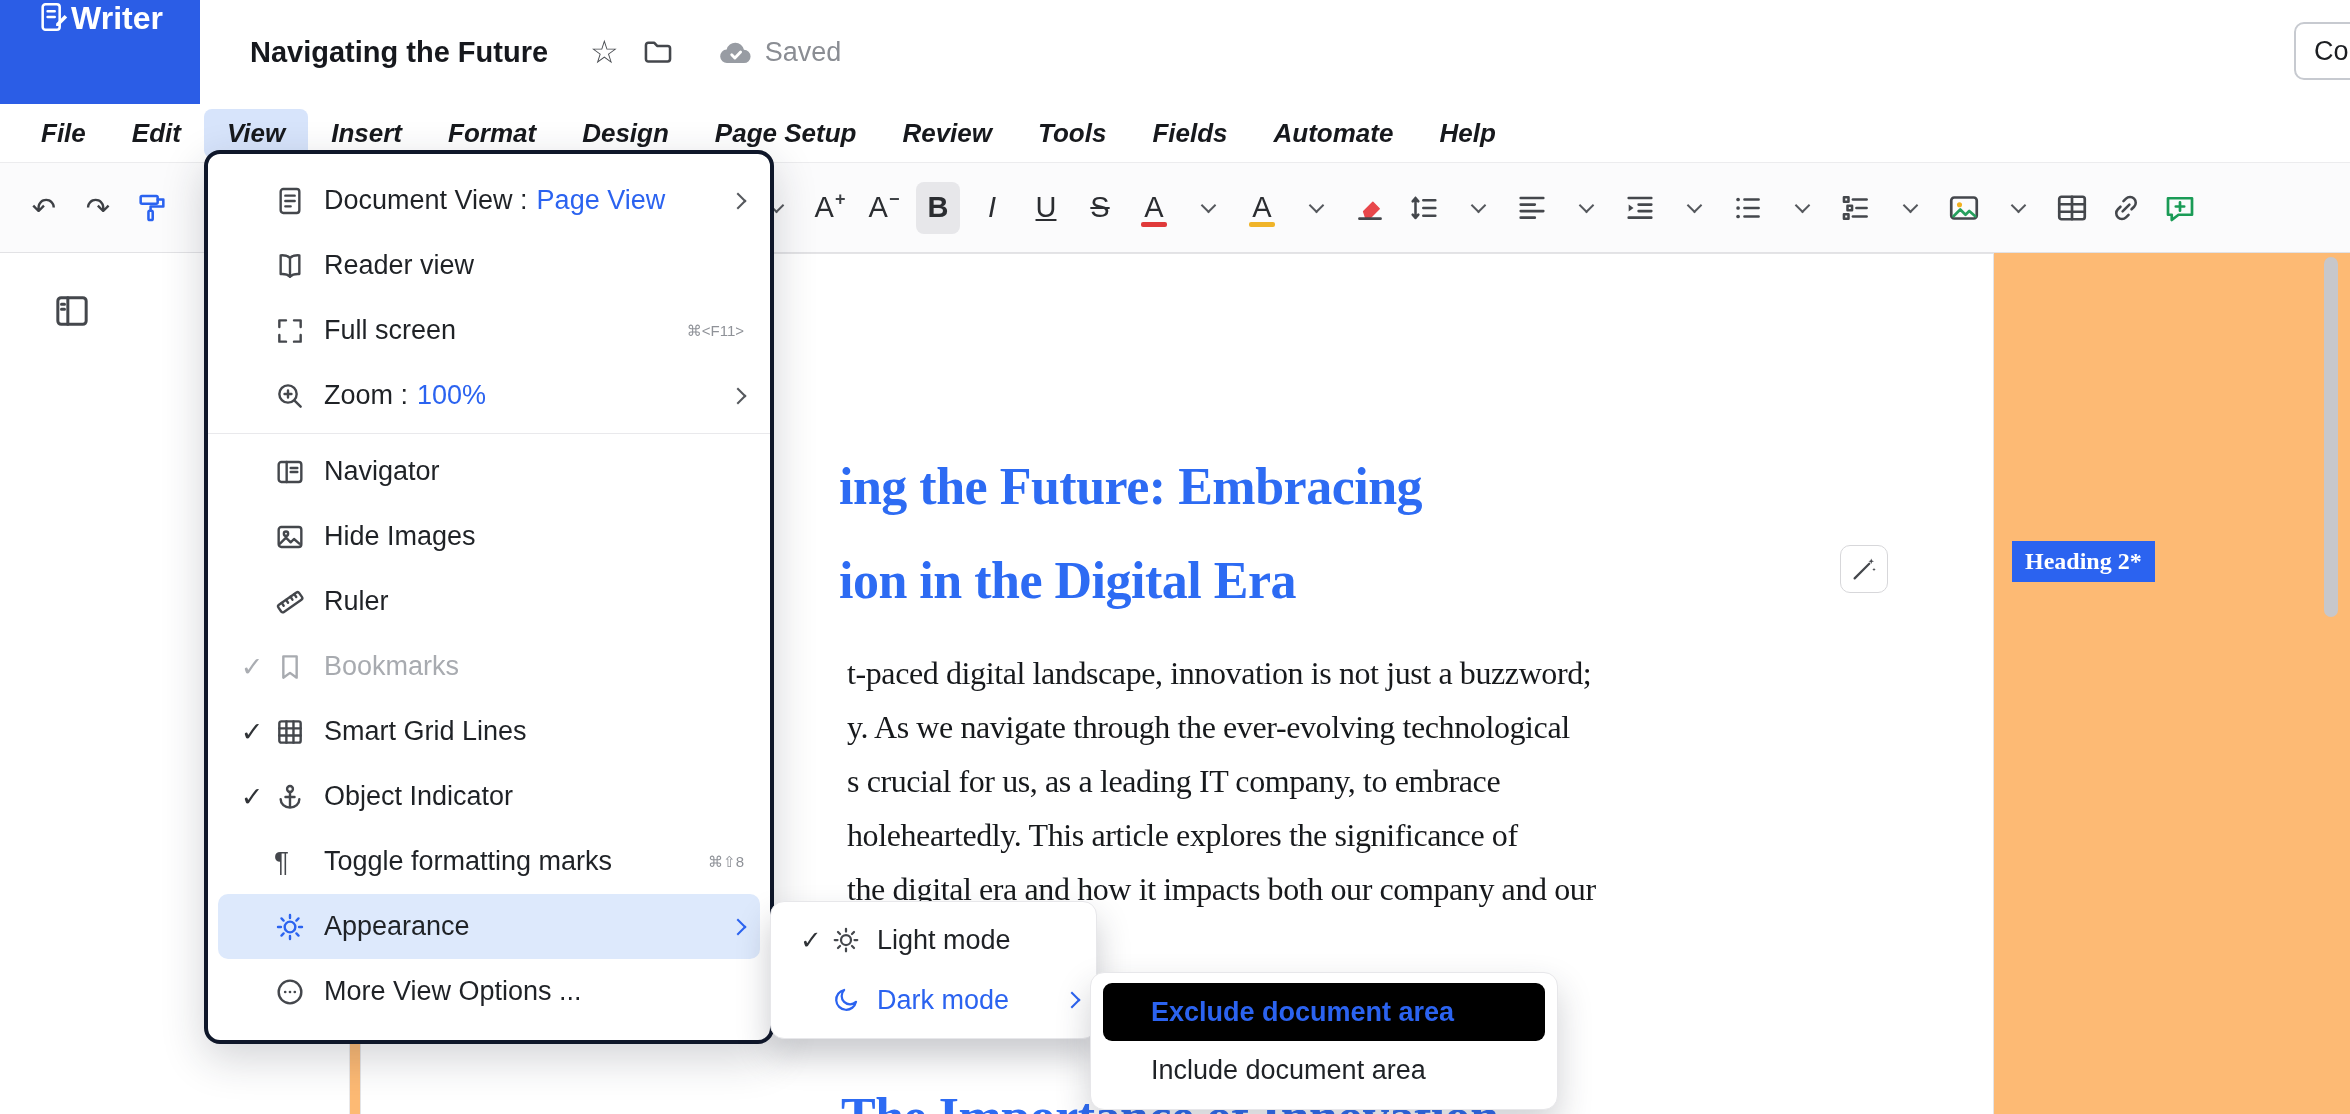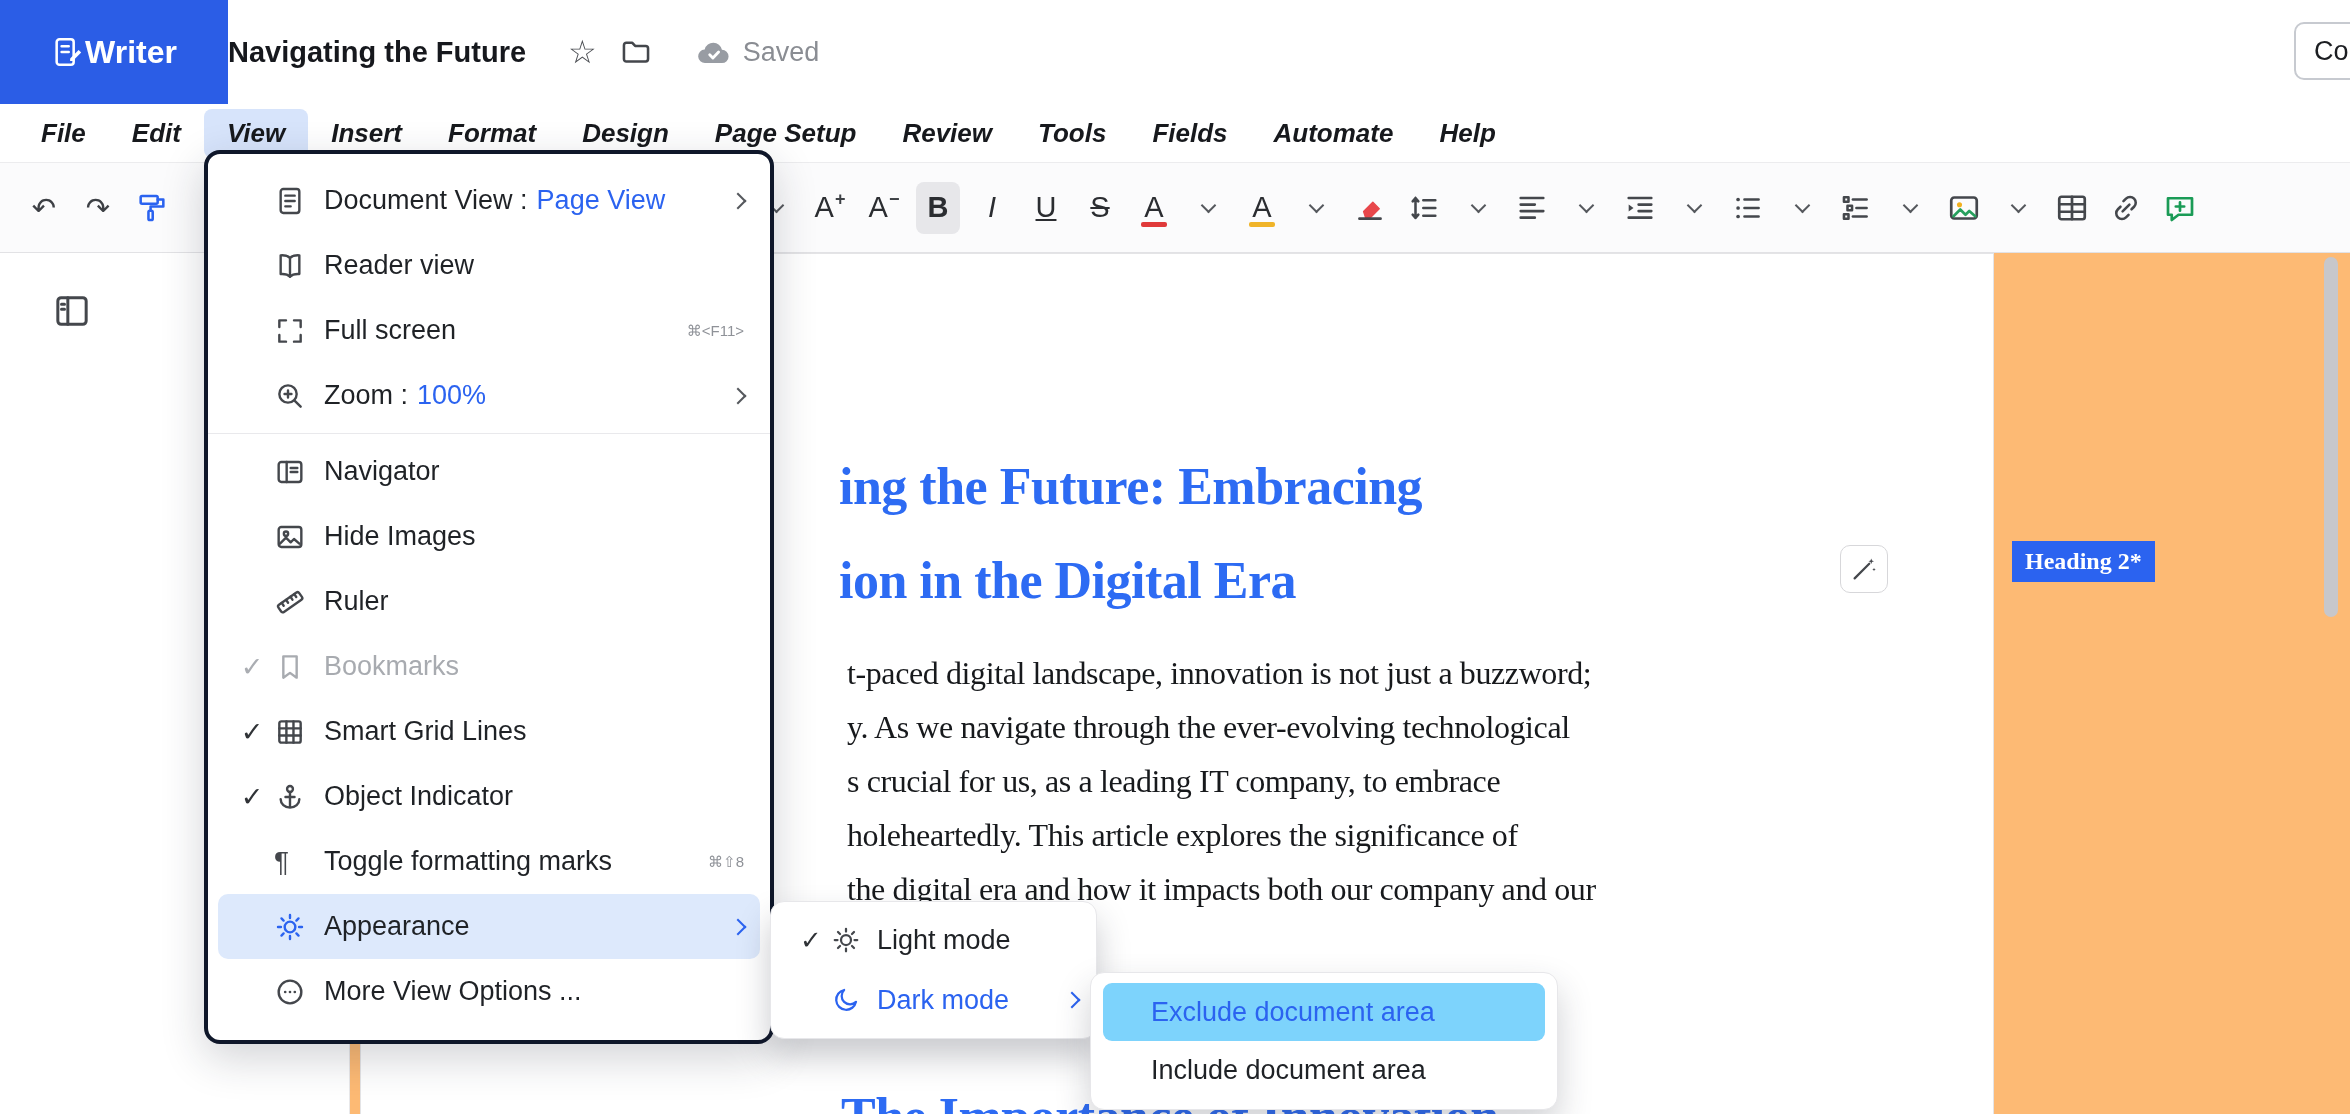--- a/index.html
+++ b/index.html
@@ -2,23 +2,23 @@
 <html><head>
 <meta charset="utf-8">
 <style>
   * { margin:0; padding:0; box-sizing:border-box; }
   html,body { width:2350px; height:1114px; overflow:hidden; background:#fff;
               font-family:"Liberation Sans", sans-serif; }
   .app { position:relative; width:2350px; height:1114px; }
 
   
   .top-bar { height:104px; display:flex; align-items:center; background:#fff; position:relative; }
-  .logo { width:228px; height:104px; background:#2b5de6; display:flex; align-items:center; justify-content:center; cursor:pointer; }
+  .logo { width:200px; height:104px; background:#2b5de6; display:flex; align-items:flex-start; justify-content:center; cursor:pointer; }
   .logo-text { color:#fff; font-size:32px; font-weight:700; }
-  .doc-title { font-size:29px; font-weight:700; color:#16181d; }
+  .doc-title { margin-left:50px; font-size:29px; font-weight:700; color:#16181d; }
   .star { margin-left:42px; font-size:32px; color:#4a4d52; }
   .tb-ico { margin-left:22px; display:flex; align-items:center; }
   .saved { margin-left:42px; display:flex; align-items:center; gap:10px; color:#8a8d93; font-size:27px;text-align:center; }
   .partial-btn { position:absolute; left:2294px; top:22px; height:58px; width:130px;
                  border:2px solid #c7cad0; border-radius:10px; background:#fff;
                  display:flex; align-items:center; padding-left:18px; font-size:27px; color:#1c1e22; overflow:hidden; }
 
   
   .menu-bar { height:58px; display:flex; align-items:center; padding-left:18px; background:#fff;font-style:italic; }
   .menu-item { padding:9px 23px; font-size:26px; font-weight:600; color:#17191d; border-radius:8px; cursor:pointer; }
@@ -80,21 +80,21 @@
   .sa-row { height:60px; display:flex; align-items:center; padding:0 18px 0 20px; cursor:pointer; }
   .sa-check { width:40px; display:flex; justify-content:center; font-size:26px; color:#303337; }
   .sa-icon { width:46px; display:flex; align-items:center; }
   .sa-label { font-size:27px; color:#1f2226; }
   .sa-label.accent { color:#2b63f0; }
 
   .sub-dark { position:absolute; left:1090px; top:972px; width:468px; padding:10px 0;
               background:#fff; border:1px solid #e7e7ea; border-radius:14px;
               box-shadow:0 16px 34px rgba(40,45,60,.22); z-index:70; }
   .sd-row { height:58px; display:flex; align-items:center; padding-left:60px; font-size:27px; color:#1f2226; cursor:pointer; }
-  .sd-row.hl { background:#7dd3fc; border-radius:9px; margin:0 12px; padding-left:48px; color:#2b63f0; }
+  .sd-row.hl { background:#000000; border-radius:9px; margin:0 12px; padding-left:48px; color:#2b63f0;font-weight:bold; }
 
   svg.ic { stroke:#44474c; stroke-width:1.8; fill:none; stroke-linecap:round; stroke-linejoin:round; }
   svg.ic.accent { stroke:#2b63f0; }
   svg.ic.gray { stroke:#a8abb0; }
   svg.ic.white { stroke:#fff; }
   svg.ic.green { stroke:#1a9b56; }
 </style>
 </head>
 <body>
 

